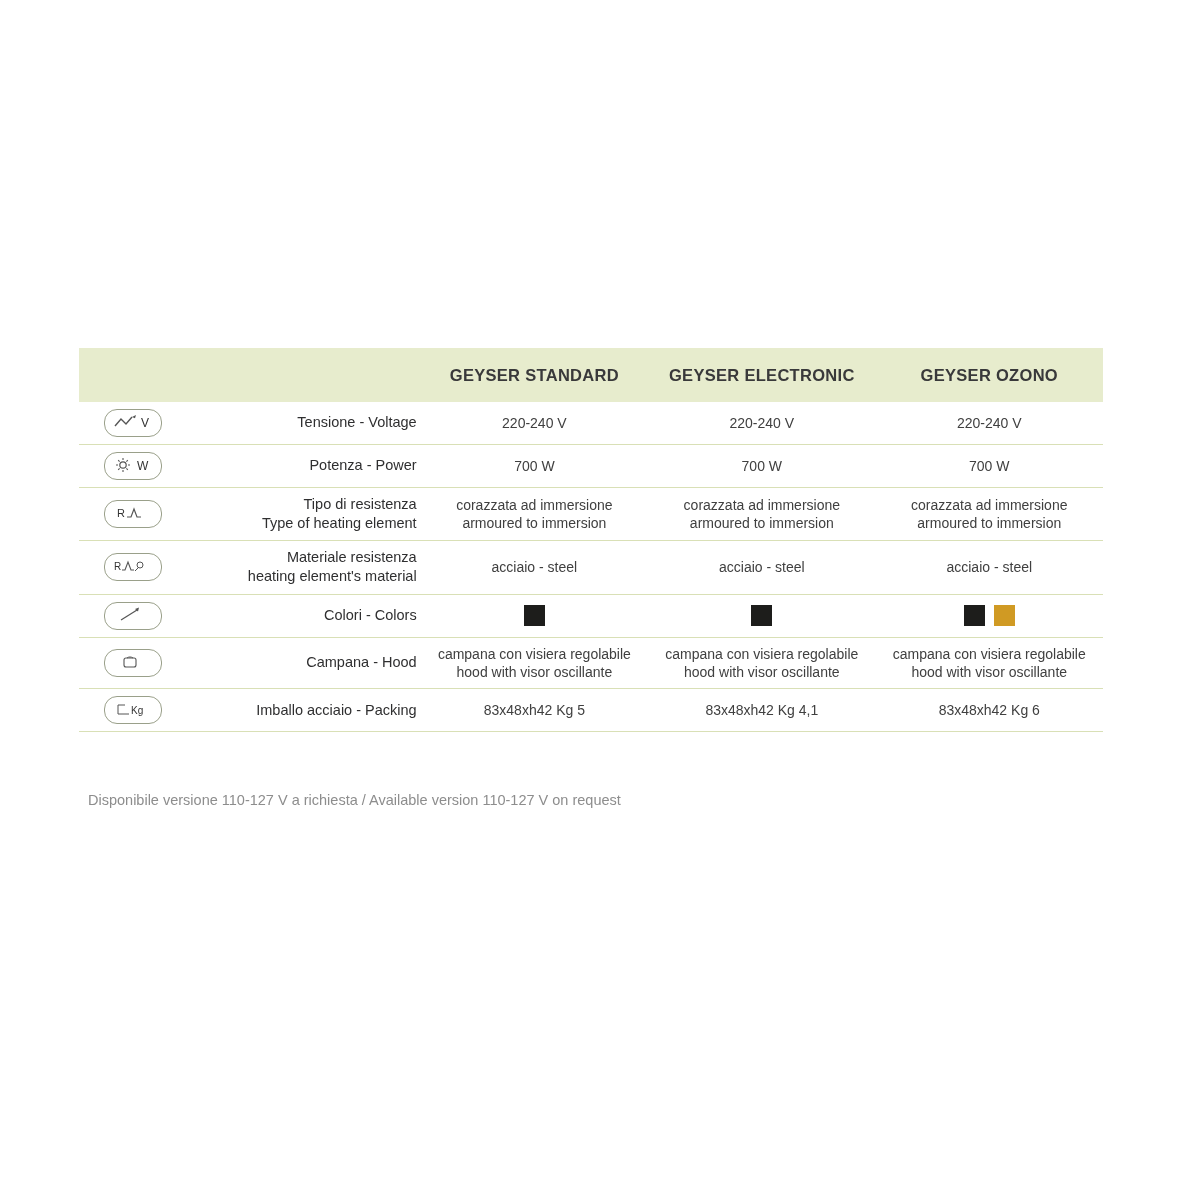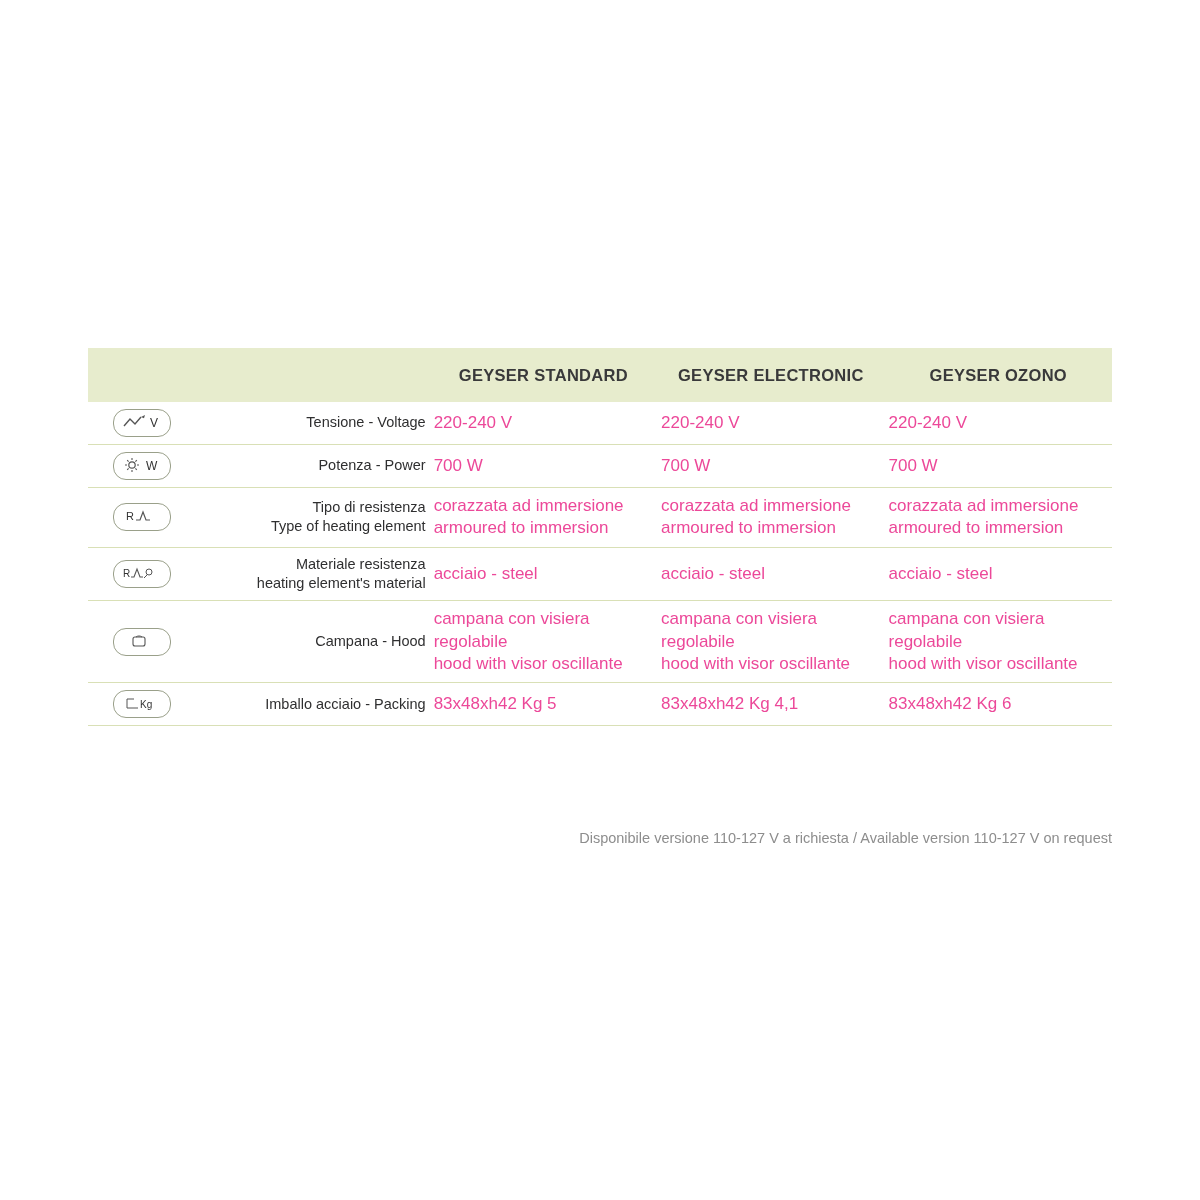--- a/index.html
+++ b/index.html
@@ -13,21 +13,21 @@
 
   .page {
     position: relative;
     width: 1200px;
     height: 1200px;
     background: #ffffff;
   }
 
   .spec-table {
     position: absolute;
-    left: 88px;
+    left: 79px;
     top: 348px;
     width: 1024px;
   }
 
   table {
     border-collapse: collapse;
     width: 100%;
     table-layout: fixed;
   }
 
@@ -66,24 +66,24 @@
 
   td.label-cell {
     font-size: 14.5px;
     line-height: 1.32;
     color: #2f2f30;
     padding-left: 18px;
     text-align: right;
   }
 
   td.value-cell {
-    font-size: 17px;
+    font-size: 14px;
     line-height: 1.32;
-    text-align: left;
-    color: #ec4899;
+    text-align: center;
+    color: #404040;
   }
 
   .lbl-line { display: block; }
 
   .icon-box {
     display: inline-block;
     width: 56px;
     height: 26px;
     border: 1px solid #9aa08a;
     border-radius: 13px;
@@ -101,23 +101,23 @@
   }
   .swatch {
     width: 21px;
     height: 21px;
     display: inline-block;
   }
 
   .footnote {
     position: absolute;
     left: 88px;
-    top: 830px;
+    top: 792px;
     width: 1024px;
-    text-align: right;
+    text-align: left;
     font-size: 14.5px;
     color: #8d8d8d;
   }
 
   tbody tr:last-child {
     border-bottom: 1px solid #d9e0b6;
   }
 </style>
 </head>
 <body>
@@ -230,20 +230,49 @@
           <td class="label-cell">
             <span class="lbl-line">Materiale resistenza</span>
             <span class="lbl-line">heating element's material</span>
           </td>
           <td class="value-cell">acciaio - steel</td>
           <td class="value-cell">acciaio - steel</td>
           <td class="value-cell">acciaio - steel</td>
         </tr>
 
 
+        <tr>
+          <td class="icon-cell">
+            <span class="icon-box">
+              <svg width="54" height="24" viewBox="0 0 54 24">
+                <line x1="16" y1="17" x2="32" y2="7" stroke="#555" stroke-width="1.2"></line>
+                <path d="M30,6 l4,-1.5 l-1,4 z" fill="#555"></path>
+              </svg>
+            </span>
+          </td>
+          <td class="label-cell">
+            <span class="lbl-line">Colori - Colors</span>
+          </td>
+          <td class="value-cell">
+            <span class="swatches">
+              <span class="swatch" style="background:#1d1d1b"></span>
+            </span>
+          </td>
+          <td class="value-cell">
+            <span class="swatches">
+              <span class="swatch" style="background:#1d1d1b"></span>
+            </span>
+          </td>
+          <td class="value-cell">
+            <span class="swatches">
+              <span class="swatch" style="background:#1d1d1b"></span>
+              <span class="swatch" style="background:#d09a23"></span>
+            </span>
+          </td>
+        </tr>
 
         <tr>
           <td class="icon-cell">
             <span class="icon-box">
               <svg width="54" height="24" viewBox="0 0 54 24">
                 <rect x="19" y="8" width="12" height="9" rx="2" fill="none" stroke="#555" stroke-width="1.1"></rect>
                 <path d="M22,8 a4,3 0 0 1 6,0" fill="none" stroke="#555" stroke-width="1"></path>
               </svg>
             </span>
           </td>

